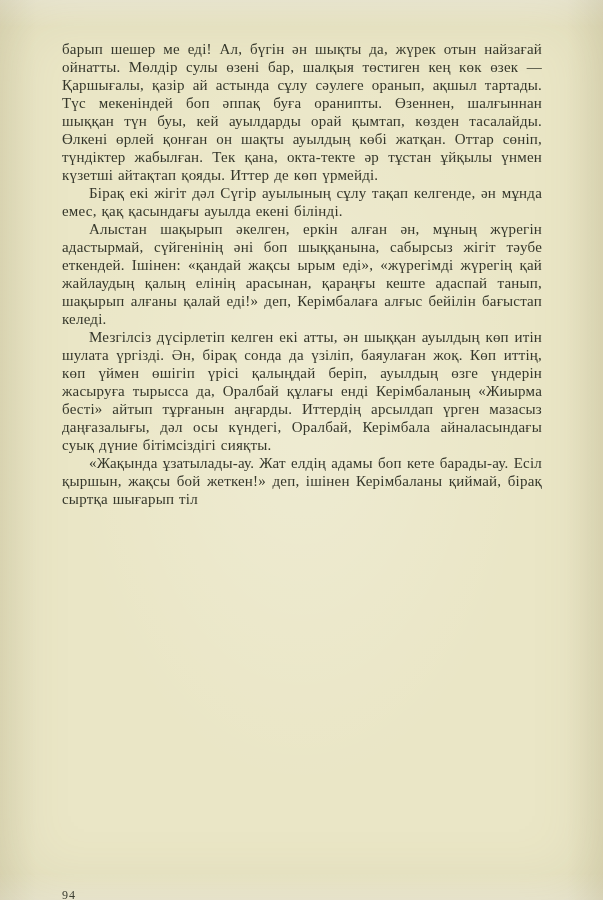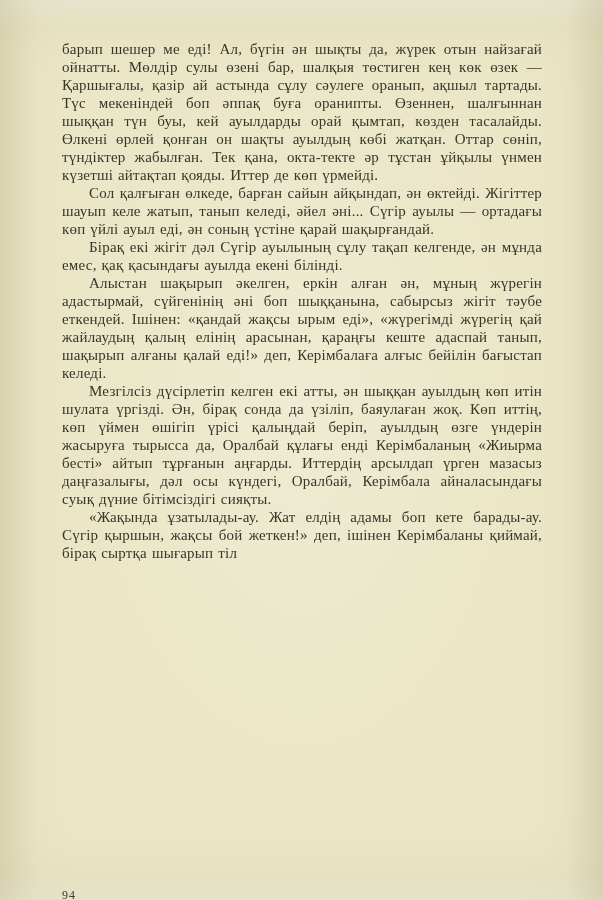--- a/index.html
+++ b/index.html
@@ -51,20 +51,19 @@
     letter-spacing: 1px;
     text-decoration: underline;
   }
 </style>
 </head>
 <body>
 
 <div class="scan">
   <div class="text-block">
     <p class="para continued">барып шешер ме еді! Ал, бүгін ән шықты да, жүрек отын найзағай ойнатты. Мөлдір сулы өзені бар, шалқыя төстиген кең көк өзек — Қаршығалы, қазір ай астында сұлу сәулеге оранып, ақшыл тартады. Түс мекеніндей боп әппақ буға оранипты. Өзеннен, шалғыннан шыққан түн буы, кей ауылдарды орай қымтап, көзден тасалайды. Өлкені өрлей қонған он шақты ауылдың көбі жатқан. Оттар сөніп, түндіктер жабылған. Тек қана, окта-текте әр тұстан ұйқылы үнмен күзетші айтақтап қояды. Иттер де көп үрмейді.</p>
-    <p class="para">Сол қалғыған өлкеде, барған сайын айқындап, ән өктейді. Жігіттер шауып келе жатып, танып келеді, әйел әні... Сүгір ауылы — ортадағы көп үйлі ауыл еді, ән соның үстіне қарай шақырғандай.</p>
     <p class="para">Бірақ екі жігіт дәл Сүгір ауылының сұлу тақап келгенде, ән мұнда емес, қақ қасындағы ауылда екені білінді.</p>
     <p class="para">Алыстан шақырып әкелген, еркін алған ән, мұның жүрегін адастырмай, сүйгенінің әні боп шыққанына, сабырсыз жігіт тәубе еткендей. Ішінен: «қандай жақсы ырым еді», «жүрегімді жүрегің қай жайлаудың қалың елінің арасынан, қараңғы кеште адаспай танып, шақырып алғаны қалай еді!» деп, Керімбалаға алғыс бейілін бағыстап келеді.</p>
     <p class="para">Мезгілсіз дүсірлетіп келген екі атты, ән шыққан ауылдың көп итін шулата үргізді. Ән, бірақ сонда да үзіліп, баяулаған жоқ. Көп иттің, көп үймен өшігіп үрісі қалыңдай беріп, ауылдың өзге үндерін жасыруға тырысса да, Оралбай құлағы енді Керімбаланың «Жиырма бесті» айтып тұрғанын аңғарды. Иттердің арсылдап үрген мазасыз даңғазалығы, дәл осы күндегі, Оралбай, Керімбала айналасындағы суық дүние бітімсіздігі сияқты.</p>
-    <p class="para">«Жақында ұзатылады-ау. Жат елдің адамы боп кете барады-ау. Сүгір қыршын, жақсы бой жеткен!» деп, ішінен Керімбаланы қиймай, бірақ сыртқа шығарып тіл</p>
+    <p class="para">«Жақында ұзатылады-ау. Жат елдің адамы боп кете барады-ау. Есіл қыршын, жақсы бой жеткен!» деп, ішінен Керімбаланы қиймай, бірақ сыртқа шығарып тіл</p>
   </div>
   <div class="page-number">94</div>
 </div>
 
 </body></html>

